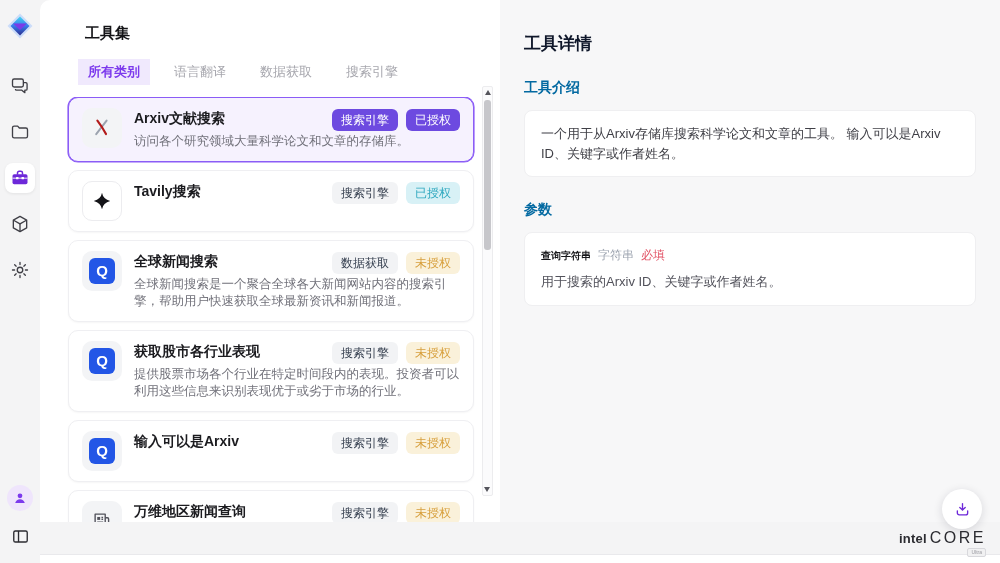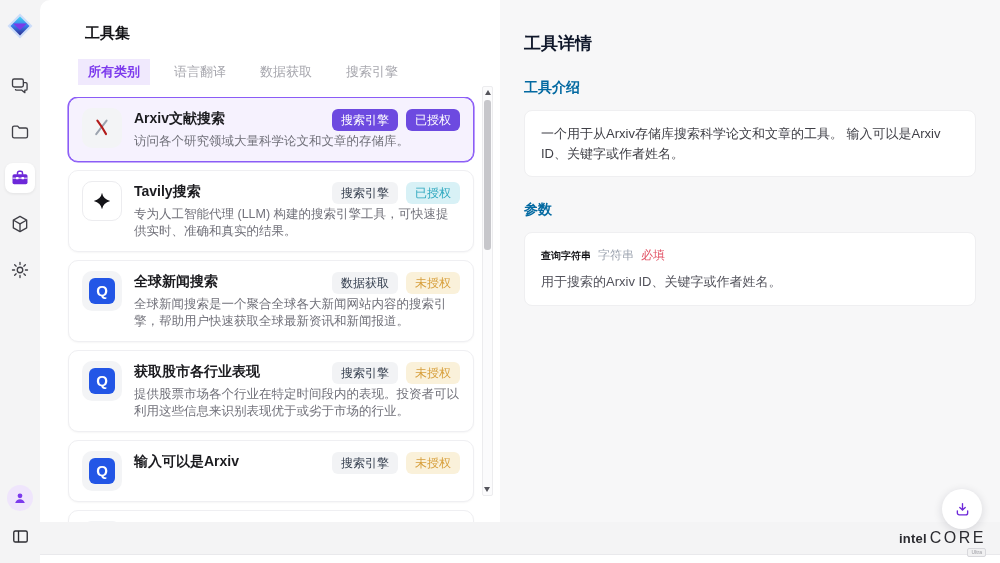--- a/index.html
+++ b/index.html
@@ -202,21 +202,20 @@
   </span>
             </div>
     <div class="card-body">
       <div class="card-top">
         <div class="card-title">Tavily搜索</div>
         <div class="card-badges">
           <span class="badge badge--gray">搜索引擎</span>
           <span class="badge badge--cyan">已授权</span>
         </div>
       </div>
-      <div class="card-desc">专为人工智能代理 (LLM) 构建的搜索引擎工具，可快速提供实时、准确和真实的结果。</div>
     </div>
   </div>
           <div class="card">
     <div class="tool-tile tile-qblue">
               <span>
     <span class="q-tile">Q</span>
   </span>
             </div>
     <div class="card-body">
       <div class="card-top">

